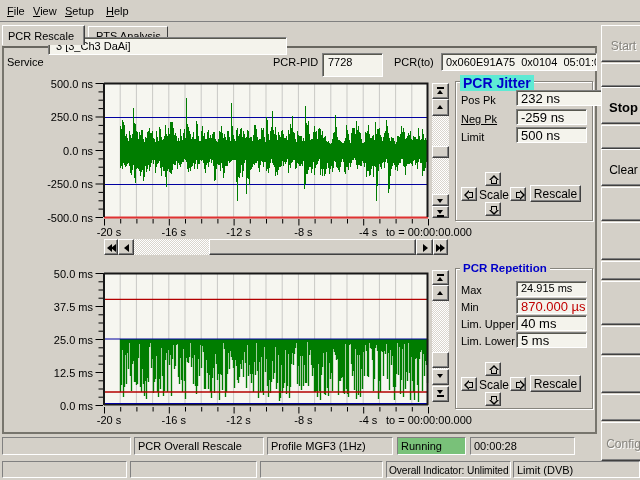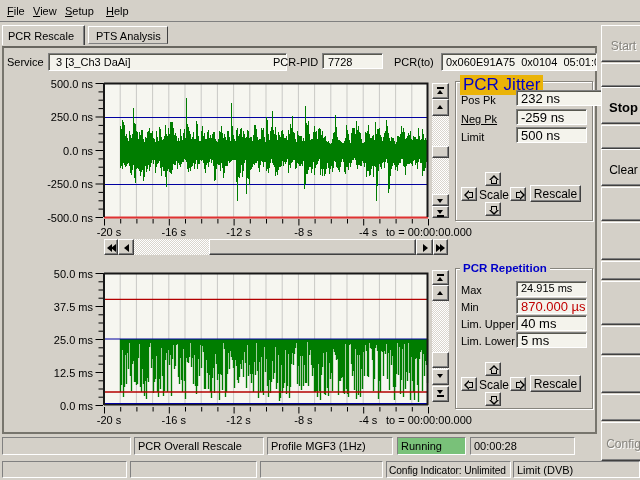--- a/index.html
+++ b/index.html
@@ -23,25 +23,25 @@
 <div class="abs" style="left:2px;top:25px;width:83px;height:20px;background:#d4d0c8;border-top:1px solid #fff;border-left:1px solid #fff;border-right:1px solid #404040;box-shadow:inset -1px 0 0 #808080;z-index:3;">
   <div class="abs" style="left:5px;top:4px;white-space:nowrap;">PCR Rescale</div>
 </div>
 <div class="abs" style="left:88px;top:26px;width:80px;height:18px;background:#d4d0c8;border-top:1px solid #fff;border-left:1px solid #fff;border-right:1px solid #404040;border-bottom:1px solid #808080;">
   <div class="abs" style="left:7px;top:3px;white-space:nowrap;">PTS Analysis</div>
 </div>
 
 <div class="abs" style="left:2px;top:46px;width:595px;height:388px;background:#d4d0c8;border:2px solid #77756d;border-top-color:#68665f;"></div>
 
 <div class="abs" style="left:7px;top:56px;text-align:center;">Service</div>
-<div class="abs sunken" style="left:48px;top:53px;width:239px;height:18px;">
+<div class="abs sunken" style="left:48px;top:37px;width:239px;height:18px;">
     <div class="abs" style="left:7px;top:2px;white-space:nowrap;">3 [3_Ch3 DaAi]</div>
   </div>
 <div class="abs" style="left:273px;top:56px;">PCR-PID</div>
-<div class="abs sunken" style="left:322px;top:53px;width:61px;height:16px;">
+<div class="abs sunken" style="left:322px;top:53px;width:61px;height:24px;">
     <div class="abs" style="left:5px;top:2px;">7728</div>
   </div>
 <div class="abs" style="left:394px;top:56px;">PCR(to)</div>
 <div class="abs sunken" style="left:441px;top:53px;width:156px;height:18px;overflow:hidden;">
     <div class="abs" style="left:4px;top:2px;white-space:nowrap;">0x060E91A75&nbsp; 0x0104&nbsp; 05:01:05</div>
   </div>
 
 <svg class="abs" style="left:40px;top:80px;" width="440" height="165">
     <rect x="63" y="3" width="325" height="134" fill="#f6f6f0"></rect>
     <line x1="80.2" y1="3" x2="80.2" y2="137" stroke="#c9c9c5"></line>
@@ -243,21 +243,21 @@
 <div class="abs sbtn" style="left:209px;top:239px;width:207px;height:16px;"></div>
 <div class="abs sbtn" style="left:416px;top:239px;width:17px;height:16px;">
     <i style="left:6px;top:4px;border-top:4px solid transparent;border-bottom:4px solid transparent;border-left:5px solid #000;"></i>
   </div>
 <div class="abs sbtn" style="left:433px;top:239px;width:15px;height:16px;">
     <i style="left:2px;top:4px;border-top:4px solid transparent;border-bottom:4px solid transparent;border-left:5px solid #000;"></i>
     <i style="left:6px;top:4px;border-top:4px solid transparent;border-bottom:4px solid transparent;border-left:5px solid #000;"></i>
   </div>
 
 <div class="abs grp" style="left:455px;top:81px;width:138px;height:140px;"></div>
-<div class="abs" style="left:460px;top:75px;background:#eab308;padding:0 3px;font-weight:normal;font-size:17px;color:#0000c8;">PCR Jitter</div>
+<div class="abs" style="left:460px;top:75px;background:#5eead4;padding:0 3px;font-weight:bold;font-size:14px;color:#0000c8;">PCR Jitter</div>
 <div class="abs" style="left:461px;top:94px;">Pos Pk</div>
 <div class="abs sunken" style="left:516px;top:90px;width:87px;height:16px;">
     <div class="abs" style="left:4px;top:0px;font-size:13px;white-space:nowrap;">232 ns</div>
   </div>
 <div class="abs" style="left:461px;top:113px;text-decoration:underline;">Neg Pk</div>
 <div class="abs sunken" style="left:516px;top:109px;width:71px;height:16px;">
     <div class="abs" style="left:4px;top:0px;font-size:13px;white-space:nowrap;">-259 ns</div>
   </div>
 <div class="abs" style="left:461px;top:131px;">Limit</div>
 <div class="abs sunken" style="left:516px;top:127px;width:71px;height:16px;">
@@ -338,21 +338,21 @@
     <div class="abs" style="left:3px;top:2px;">Running</div>
   </div>
 <div class="abs cell" style="left:470px;top:437px;width:105px;height:18px;">
     <div class="abs" style="left:3px;top:2px;">00:00:28</div>
   </div>
 
 <div class="abs cell" style="left:2px;top:461px;width:125px;height:17px;"></div>
 <div class="abs cell" style="left:130px;top:461px;width:127px;height:17px;"></div>
 <div class="abs cell" style="left:260px;top:461px;width:123px;height:17px;"></div>
 <div class="abs cell" style="left:386px;top:461px;width:125px;height:17px;">
-    <div class="abs" style="left:2px;top:3px;font-size:10.2px;letter-spacing:-0.1px;">Config Indicator: Unlimited</div>
+    <div class="abs" style="left:2px;top:3px;font-size:10.2px;letter-spacing:-0.1px;">Overall Indicator: Unlimited</div>
   </div>
 <div class="abs cell" style="left:513px;top:461px;width:127px;height:17px;">
     <div class="abs" style="left:3px;top:2px;">Limit (DVB)</div>
   </div>
 
 <div class="abs sbtn" style="left:601px;top:25px;width:45px;height:37px;">
     <div style="position:absolute;width:100%;top:13px;text-align:center;font-size:12px;color:#86847e;text-shadow:1px 1px 0 #fff;">Start</div>
   </div>
 <div class="abs sbtn" style="left:601px;top:63px;width:45px;height:24px;"></div>
 <div class="abs sbtn" style="left:601px;top:87px;width:45px;height:37px;">

